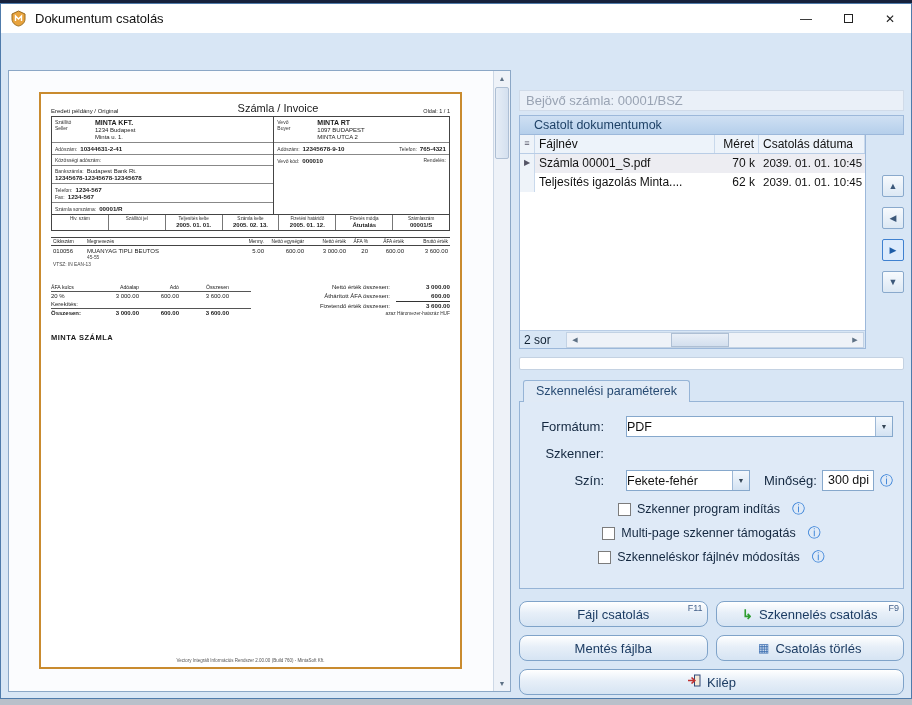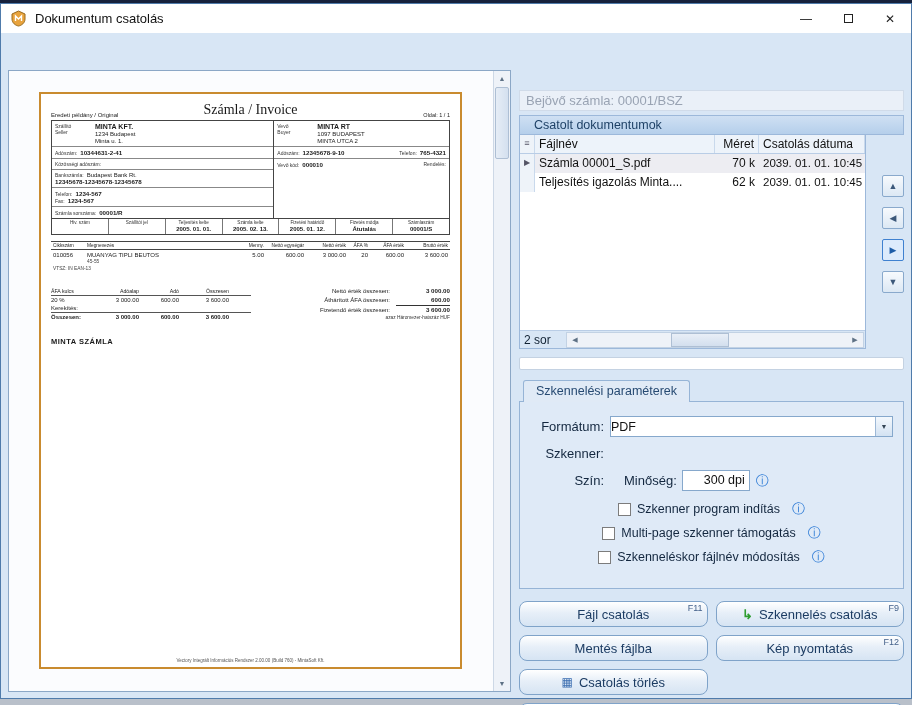--- a/index.html
+++ b/index.html
@@ -25,21 +25,21 @@
   .preview-panel { position:absolute; left:7px; top:6px; width:503px; bottom:6px; background:#fbfcfe; border:1px solid #8ba7c6; }
   .v-scroll { position:absolute; right:0; top:0; bottom:0; width:17px; background:#eef2f8; border-left:1px solid #cdd8e6; }
   .v-scroll .sc-arrow { height:15px; display:flex; align-items:center; justify-content:center; font-size:7px; color:#5e7185; }
   .v-scroll .sc-arrow.bottom { position:absolute; bottom:0; left:0; right:0; }
   .v-thumb { position:absolute; top:16px; left:1px; right:1px; height:72px; background:linear-gradient(90deg,#e6edf6,#d4e0ef); border:1px solid #aebfd4; border-radius:2px; }
 
   
   .invoice-page { position:absolute; left:30px; top:21px; width:423px; height:577px; background:#fff; border:2px solid #c98b2f; padding:8px 10px; color:#1a1a1a; }
   .inv-topline { display:flex; align-items:flex-end; margin-bottom:2px; }
   .inv-topline .t1 { width:33%; font-size:6px; }
-  .inv-topline .t2 { width:34%; text-align:center; font-size:14px;font-family:Liberation Serif, serif; }
+  .inv-topline .t2 { width:34%; text-align:right; font-size:11px; }
   .inv-topline .t3 { width:33%; text-align:right; font-size:5.5px; }
   .inv-parties { display:flex; border:1px solid #444; font-size:6px; }
   .p-left { width:56%; border-right:1px solid #444; }
   .p-right { width:44%; }
   .p-row { padding:2px 3px; border-bottom:1px solid #888; }
   .p-row:last-child { border-bottom:none; }
   .p-head { display:flex; gap:4px; }
   .p-lab { width:36px; font-size:5px; color:#333; flex:none; }
   .p-name { font-size:7px; font-weight:bold; }
   .addr { font-size:6px; margin-top:1px; }
@@ -94,21 +94,21 @@
   .h-arrow { width:16px; height:14px; display:flex; align-items:center; justify-content:center; font-size:7px; color:#5e7185; }
   .h-arrow.right { margin-left:auto; }
   .h-thumb { position:absolute; left:35%; top:0; width:58px; height:14px; background:linear-gradient(#e9eff7,#d3dfee); border:1px solid #aebfd4; }
   .nav-btns { position:absolute; right:0; top:40px; width:22px; }
   .nav-btn { width:22px; height:22px; margin-bottom:10px; border:1px solid #89a9cc; border-radius:2px; background:linear-gradient(#f7fafd,#dce8f4); display:flex; align-items:center; justify-content:center; font-size:9px; color:#3c587a; }
   .nav-btn.active { border:1px solid #3f81d0; background:#dcebfc; color:#1d5da8; }
   .status-strip { margin-top:8px; height:13px; flex:none; background:#fff; border:1px solid #c4d2e2; border-radius:2px; }
   .tab { margin-top:10px; margin-left:4px; margin-bottom:-1px; width:fit-content; padding:0 12px; height:22px; line-height:20px; flex:none; background:#e0eaf6; border:1px solid #96b4d6; border-bottom:none; border-radius:3px 3px 0 0; font-size:12.5px; color:#274a72; position:relative; z-index:2; }
   .scan-panel { border:1px solid #96b4d6; background:#dfeaf7; padding:14px 10px 6px; height:188px; flex:none; }
   .f-row { display:flex; align-items:center; margin-bottom:9px; }
-  .f-label { width:74px; text-align:right; margin-right:6px; font-size:13px; color:#13273f; flex:none; }
+  .f-label { width:74px; text-align:right; margin-right:22px; font-size:13px; color:#13273f; flex:none; }
   .combo { flex:1; height:21px; background:#fff; border:1px solid #86a8cc; display:flex; align-items:center; font-size:12.5px; color:#111; }
   .combo.small { flex:0 0 124px; }
   .combo-arrow { margin-left:auto; width:17px; height:19px; border-left:1px solid #9db8d6; background:linear-gradient(#f3f8fd,#d3e2f2); display:flex; align-items:center; justify-content:center; font-size:7px; color:#345; flex:none; }
   .q-label { margin-left:14px; margin-right:5px; font-size:13px; color:#13273f; }
   .q-box { width:68px; height:21px; background:#fff; border:1px solid #86a8cc; text-align:right; padding-right:4px; font-size:12.5px; line-height:19px; color:#111; }
   .info { color:#2e7bd6; font-size:13px; margin-left:6px; }
   .chk-row { display:flex; align-items:center; justify-content:center; gap:6px; margin:6px 0; font-size:12.5px; color:#13273f; }
   .checkbox { width:13px; height:13px; background:#fff; border:1px solid #7c7c7c; flex:none; }
   .btn-grid { display:grid; grid-template-columns:1fr 1fr; gap:8px; margin-top:12px; flex:none; }
   .btn { position:relative; height:26px; border:1px solid #7fa3c9; border-radius:8px; background:linear-gradient(#ffffff,#e7eff8 45%,#d6e4f3); font-size:13px; color:#1c3c63; display:flex; align-items:center; justify-content:center; gap:6px; }
@@ -382,20 +382,24 @@
           <div class="combo">
             <span>PDF</span>
             <span class="combo-arrow">▼</span>
           </div>
         </div>
         <div class="f-row">
           <span class="f-label">Szkenner:</span>
         </div>
         <div class="f-row">
           <span class="f-label">Szín:</span>
+          <div class="combo small">
+            <span>Fekete-fehér</span>
+            <span class="combo-arrow">▼</span>
+          </div>
           <span class="q-label">Minőség:</span>
           <div class="q-box">300 dpi</div>
           <span class="info">ⓘ</span>
         </div>
 
         <div class="chk-row">
           <span class="checkbox"></span>
           <span>Szkenner program indítás</span>
           <span class="info">ⓘ</span>
         </div>
@@ -416,24 +420,20 @@
           <span>Fájl csatolás</span>
           <span class="hotkey">F11</span>
         </div>
         <div class="btn">
           <span class="icon-green">↳</span>
           <span>Szkennelés csatolás</span>
           <span class="hotkey">F9</span>
         </div>
         <div class="btn">
           <span>Mentés fájlba</span>
-        </div>
-        <div class="btn">
-          <span>Kép nyomtatás</span>
-          <span class="hotkey">F12</span>
         </div>
         <div class="btn">
           <span class="icon-blue">▦</span>
           <span>Csatolás törlés</span>
         </div>
       </div>
 
       <div class="btn exit-btn">
         <span>
           <svg width="14" height="13" viewBox="0 0 14 13">

